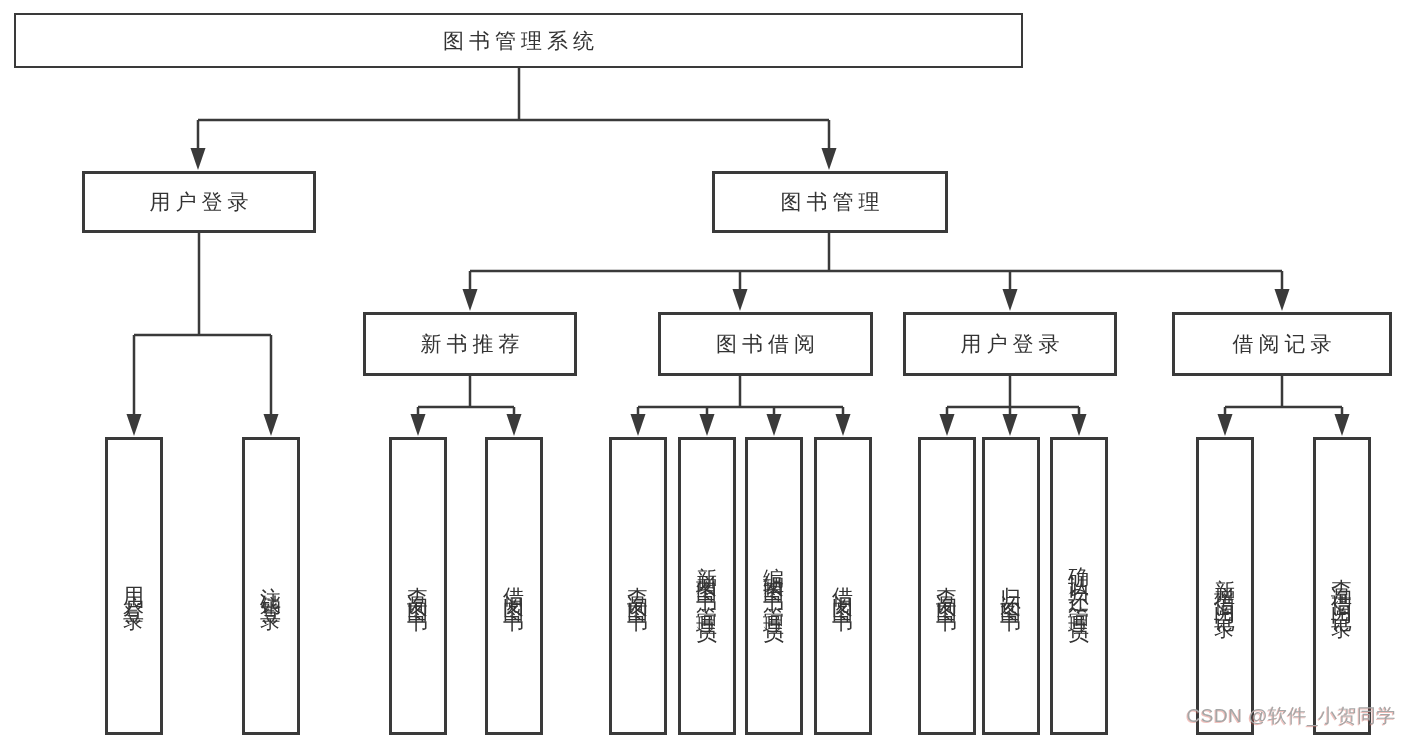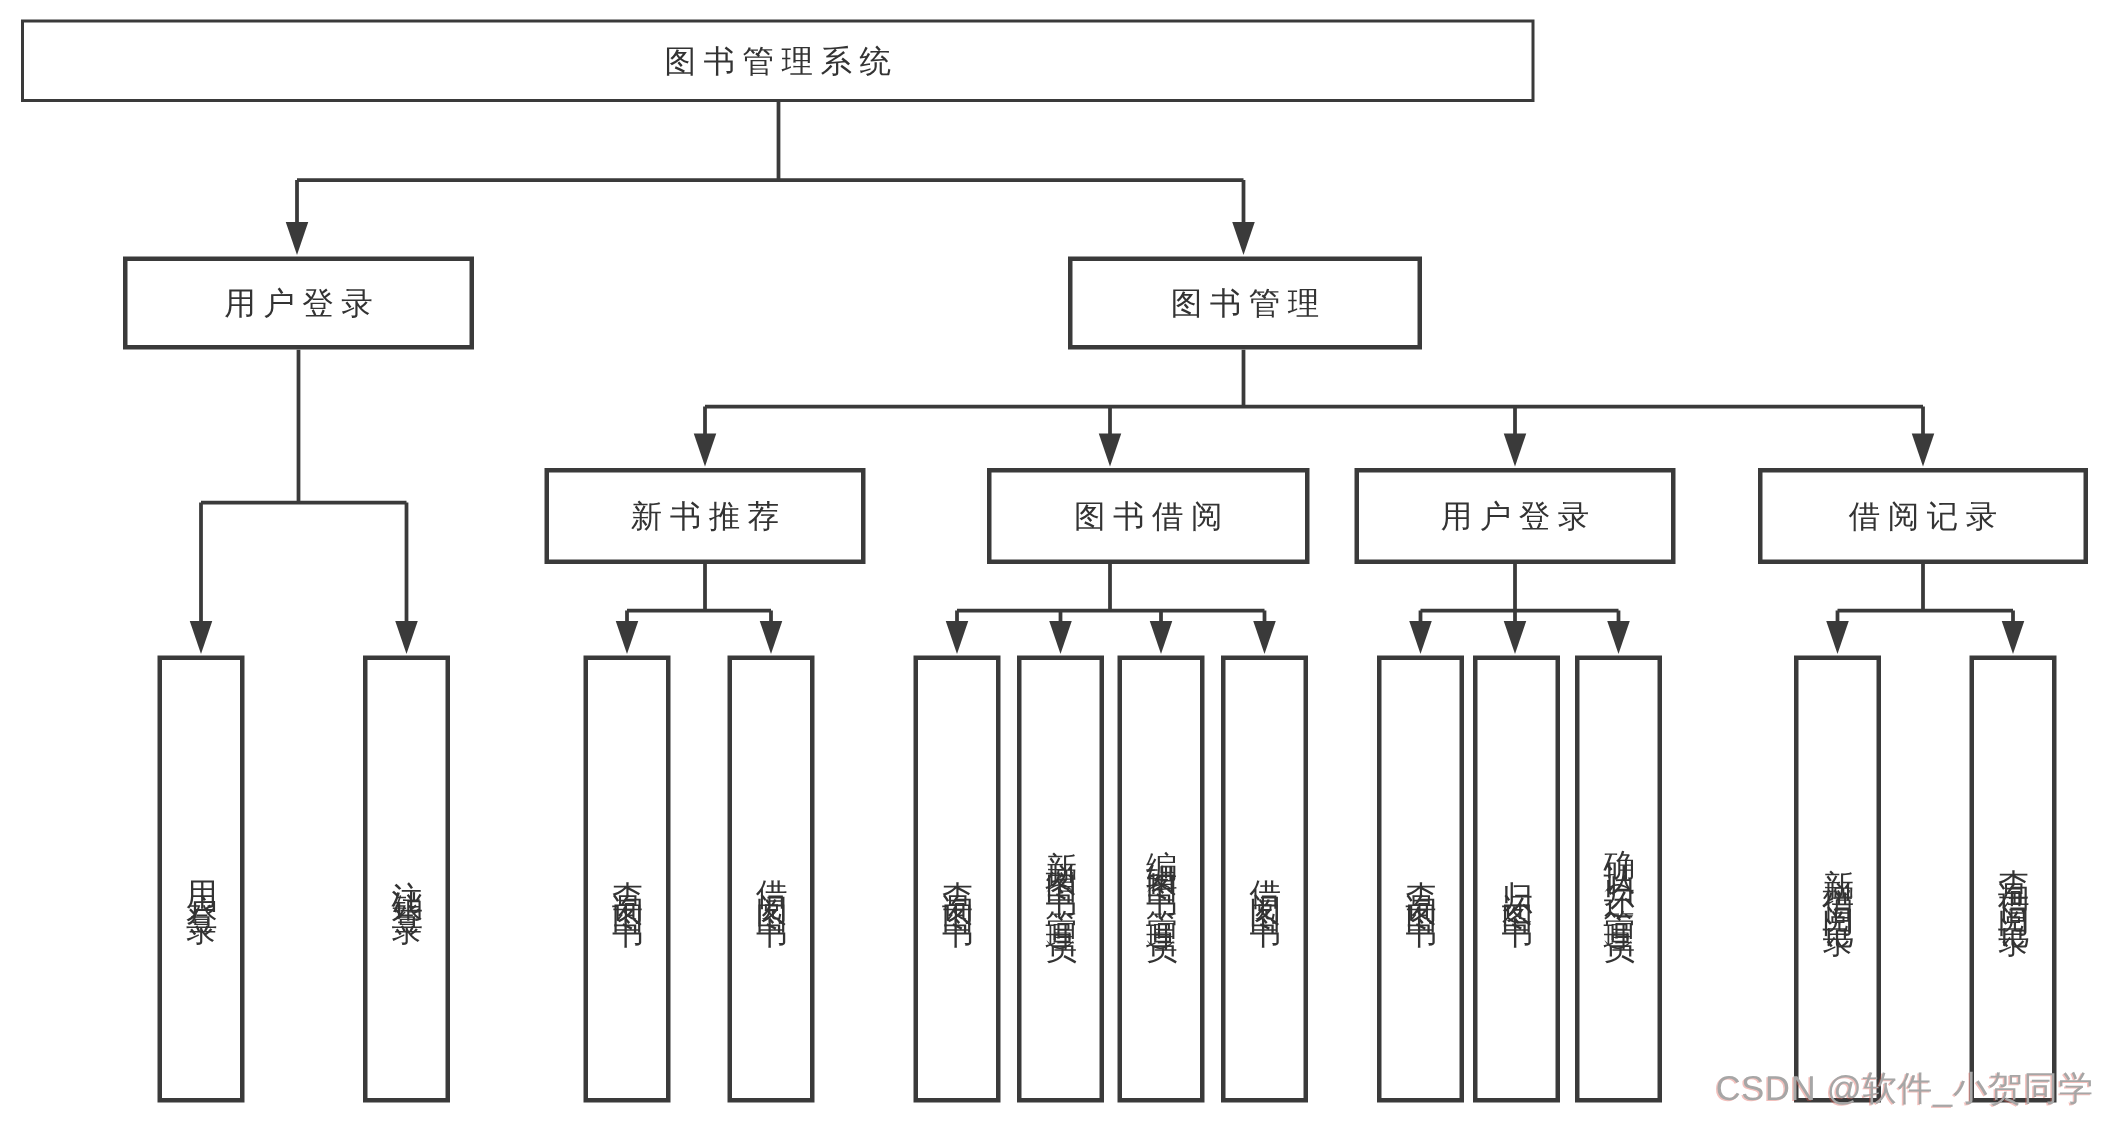--- a/index.html
+++ b/index.html
@@ -48,22 +48,22 @@
     text-orientation: mixed;
     font-size: 21px;
     line-height: 1.0;
     letter-spacing: 8px;
     color: #333333;
     white-space: nowrap;
   }
   .watermark {
     position: absolute;
     right: 9px;
-    bottom: 6px;
-    font-size: 23px;
+    bottom: 18px;
+    font-size: 19px;
     letter-spacing: 0.5px;
     color: #a6a6a6;
     text-shadow: -1px 1px 0 rgba(222, 90, 80, 0.38);
     white-space: nowrap;
   }
   svg line, svg path { stroke: #3a3a3a; stroke-width: 2.5; fill: none; }
   svg polygon { fill: #3a3a3a; stroke: none; }
 </style>
 </head>
 <body>

